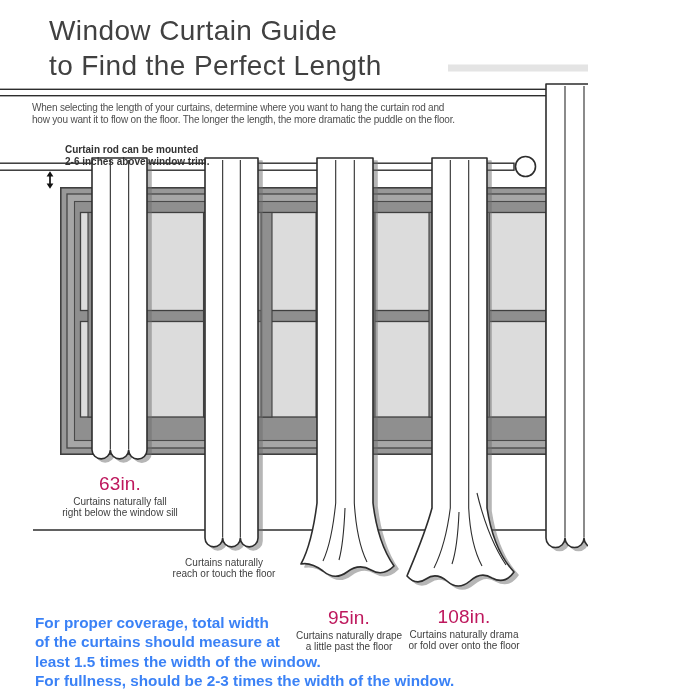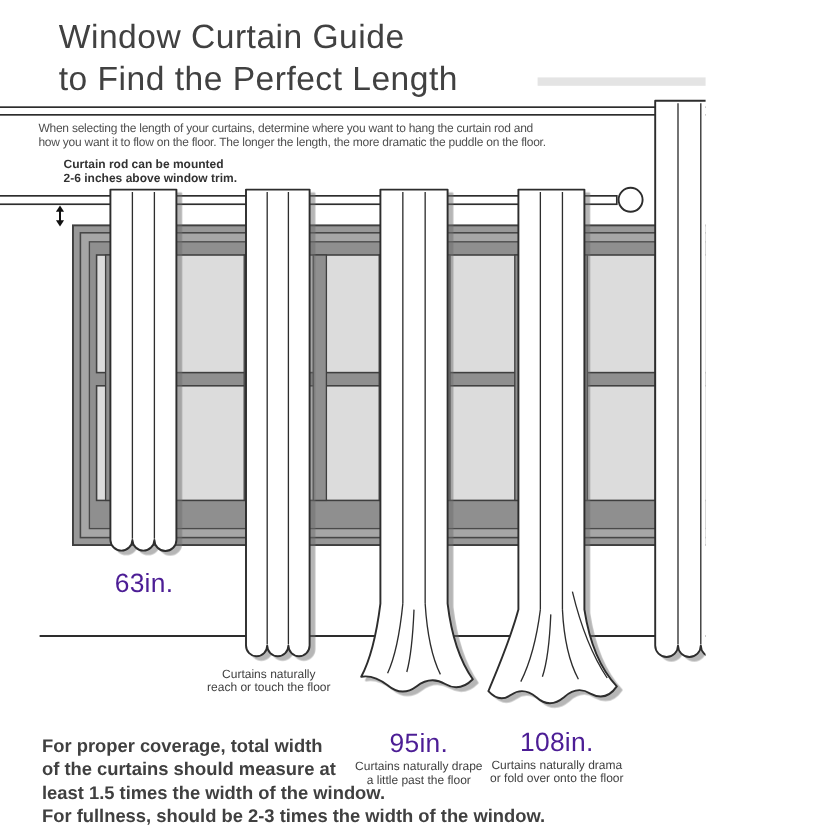--- a/index.html
+++ b/index.html
@@ -7,28 +7,28 @@
          font-family:"Liberation Sans","DejaVu Sans",sans-serif;color:#3d3d3d;}
   .diagram{position:absolute;left:0;top:0;width:700px;height:700px;z-index:1;}
   .txt{position:absolute;z-index:2;}
   [data-bind-lines]{white-space:pre;}
   .title{left:49px;top:13px;font-size:28px;line-height:35px;font-weight:500;
          letter-spacing:.4px;color:#414141;}
   .intro{left:32px;top:102px;font-size:10px;line-height:12px;letter-spacing:-0.2px;color:#4f4f4f;}
   .rod-note{left:49px;top:128px;font-size:10px;line-height:11.8px;font-weight:700;color:#323232;}
   .ceiling-note{left:613px;top:110px;font-size:10px;line-height:14.5px;font-weight:700;color:#323232;}
   .curtain-label{text-align:center;transform:translateX(-50%);}
-  .curtain-label .len{font-size:22px;font-weight:500;color:#4c1d95;letter-spacing:.2px;}
+  .curtain-label .len{font-size:19px;font-weight:500;color:#be185d;letter-spacing:.2px;}
   .curtain-label .desc{margin-top:2px;font-size:10px;line-height:10.8px;color:#3f3f3f;}
   .lbl-63{left:120px;top:473px;}
   .lbl-84{left:224px;top:556px;}
   .lbl-95{left:349px;top:583px;margin-top:24px;}
   .lbl-108{left:464px;top:606px;}
   .lbl-95120{left:578px;top:557px;}
-  .footer-note{left:35px;top:613px;font-size:15.3px;line-height:19.4px;font-weight:700;color:#404040;}
+  .footer-note{left:35px;top:613px;font-size:15.3px;line-height:19.4px;font-weight:700;color:#3b82f6;}
   .shadowed{filter:drop-shadow(4px 3px 0.6px rgba(110,110,110,0.5));}
 </style>
 </head>
 <body>
 
 <div class="stage">
 
   <svg class="diagram" viewBox="0 0 700 700">
 
     <rect x="448" y="64.5" width="252" height="7" fill="#e4e4e4"></rect>
@@ -102,26 +102,28 @@
       <path d="M565,86 V537 M584,86 V537" fill="none" stroke="#2d2d2d" stroke-width="1.1"></path>
     </g>
   </svg>
 
   <h1 class="txt title" data-bind-lines="title.lines" style="margin:0;">Window Curtain Guide
 to Find the Perfect Length</h1>
 
   <p class="txt intro" data-bind-lines="intro.lines" style="margin:0;">When selecting the length of your curtains, determine where you want to hang the curtain rod and
 how you want it to flow on the floor. The longer the length, the more dramatic the puddle on the floor.</p>
 
-  <p class="txt rod-note" data-bind-lines="rod_note.lines" style="margin:4px;">Curtain rod can be mounted
+  <p class="txt rod-note" data-bind-lines="rod_note.lines" style="margin:16px;">Curtain rod can be mounted
 2-6 inches above window trim.</p>
 
 
   <div class="txt curtain-label lbl-63">
     <div class="len" data-bind="curtains.0.length">63in.</div>
+    <div class="desc" data-bind-lines="curtains.0.desc_lines">Curtains naturally fall
+right below the window sill</div>
   </div>
 
   <div class="txt curtain-label lbl-84">
     <div class="desc" data-bind-lines="curtains.1.desc_lines">Curtains naturally
 reach or touch the floor</div>
   </div>
 
   <div class="txt curtain-label lbl-95">
     <div class="len" data-bind="curtains.2.length">95in.</div>
     <div class="desc" data-bind-lines="curtains.2.desc_lines">Curtains naturally drape

